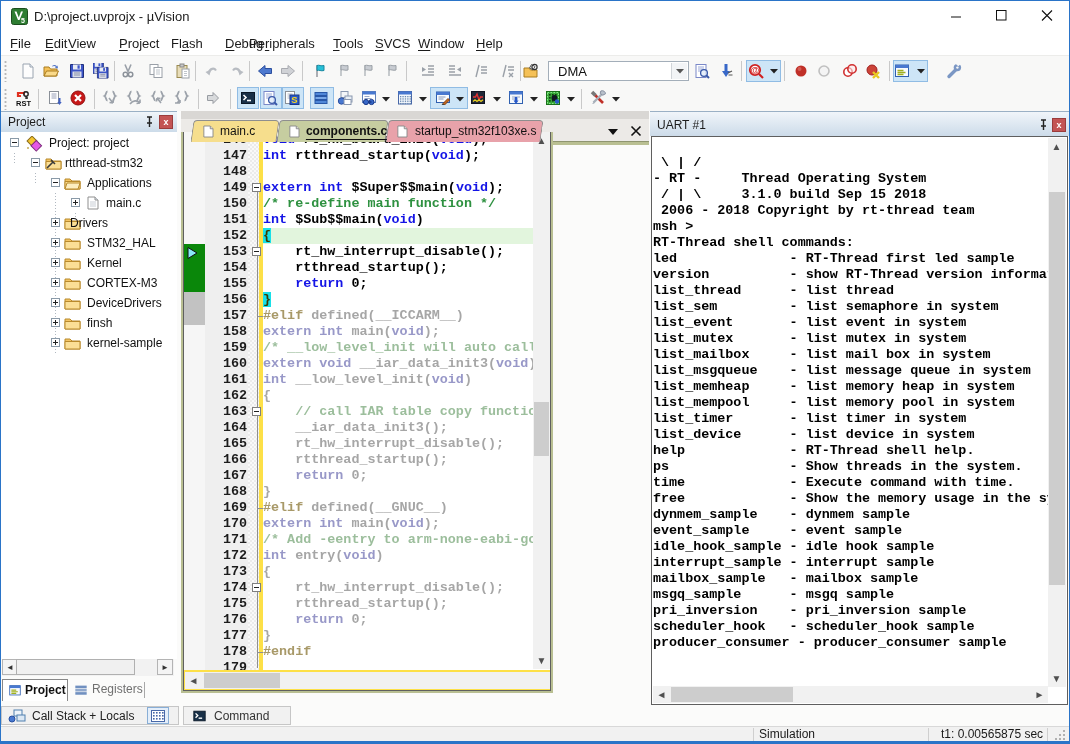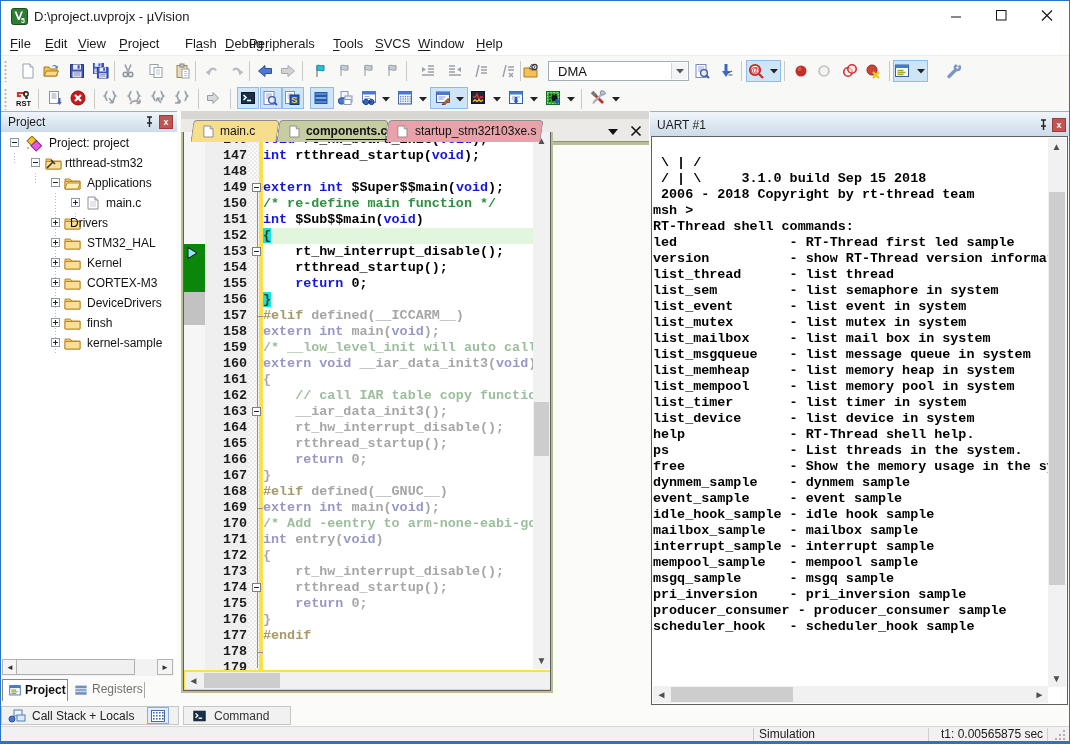--- a/index.html
+++ b/index.html
@@ -122,23 +122,23 @@
   <svg class="abs" style="left:945px;top:8px" width="130" height="16">
     <path d="M5 8 h10" stroke="#111" stroke-width="1"></path>
     <rect x="50.5" y="1.5" width="9.5" height="9.5" fill="none" stroke="#111"></rect>
     <path d="M96 1.5 L106 11.5 M106 1.5 L96 11.5" stroke="#111" stroke-width="1.1"></path>
   </svg>
 </div>
 
 <div id="menubar">
 <div class="mi" style="left:9px"><u>F</u>ile</div>
 <div class="mi" style="left:44px"><u>E</u>dit</div>
-<div class="mi" style="left:77px"><u>V</u>iew</div>
+<div class="mi" style="left:67px"><u>V</u>iew</div>
 <div class="mi" style="left:118px"><u>P</u>roject</div>
-<div class="mi" style="left:184px">Fl<u>a</u>sh</div>
+<div class="mi" style="left:170px">Fl<u>a</u>sh</div>
 <div class="mi" style="left:224px"><u>D</u>ebug</div>
 <div class="mi" style="left:248px">Pe<u>r</u>ipherals</div>
 <div class="mi" style="left:332px"><u>T</u>ools</div>
 <div class="mi" style="left:374px"><u>S</u>VCS</div>
 <div class="mi" style="left:417px"><u>W</u>indow</div>
 <div class="mi" style="left:475px"><u>H</u>elp</div>
 </div>
 
 <div id="tbars">
 <div class="grip" style="left:3px;top:4px"></div>
@@ -764,20 +764,21 @@
 <div class="cl"><span class="k">int</span> $Sub$$main(<span class="k">void</span>)</div>
 <div class="cl hl"><span class="br">{</span></div>
 <div class="cl">    rt_hw_interrupt_disable();</div>
 <div class="cl">    rtthread_startup();</div>
 <div class="cl">    <span class="k">return</span> 0;</div>
 <div class="cl"><span class="br">}</span></div>
 <div class="cl g"><span class="gp">#elif</span> defined(__ICCARM__)</div>
 <div class="cl g"><span class="gk">extern int</span> main(<span class="gk">void</span>);</div>
 <div class="cl g"><span class="gc">/* __low_level_init will auto called by IAR cstartup */</span></div>
 <div class="cl g"><span class="gk">extern void</span> __iar_data_init3(<span class="gk">void</span>);</div>
+<div class="cl g"><span class="gk">int</span> __low_level_init(<span class="gk">void</span>)</div>
 <div class="cl g">{</div>
 <div class="cl g">    <span class="gc">// call IAR table copy function.</span></div>
 <div class="cl g">    __iar_data_init3();</div>
 <div class="cl g">    rt_hw_interrupt_disable();</div>
 <div class="cl g">    rtthread_startup();</div>
 <div class="cl g">    <span class="gk">return</span> 0;</div>
 <div class="cl g">}</div>
 <div class="cl g"><span class="gp">#elif</span> defined(__GNUC__)</div>
 <div class="cl g"><span class="gk">extern int</span> main(<span class="gk">void</span>);</div>
 <div class="cl g"><span class="gc">/* Add -eentry to arm-none-eabi-gcc argument */</span></div>
@@ -806,49 +807,50 @@
   <div class="t" style="top:6px">UART #1</div>
   <svg class="pin" style="left:389px;top:7px" width="10" height="12">
       <path d="M2 1 h5 M4.5 1 v6 M2 7 h5 M4.5 7 v4" stroke="#222" stroke-width="1.4"></path>
     </svg>
   <div class="closebtn" style="left:402px;top:6px">x</div>
 </div>
 <div id="uartwin">
   <div id="uframe">
     <div id="uterm" style="padding-top:17px">
 <div class="ul"> \ | /</div>
+<div class="ul">- RT -     Thread Operating System</div>
 <div class="ul"> / | \     3.1.0 build Sep 15 2018</div>
 <div class="ul"> 2006 - 2018 Copyright by rt-thread team</div>
 <div class="ul">msh &gt;</div>
 <div class="ul">RT-Thread shell commands:</div>
 <div class="ul">led              - RT-Thread first led sample</div>
 <div class="ul">version          - show RT-Thread version information</div>
 <div class="ul">list_thread      - list thread</div>
 <div class="ul">list_sem         - list semaphore in system</div>
 <div class="ul">list_event       - list event in system</div>
 <div class="ul">list_mutex       - list mutex in system</div>
 <div class="ul">list_mailbox     - list mail box in system</div>
 <div class="ul">list_msgqueue    - list message queue in system</div>
 <div class="ul">list_memheap     - list memory heap in system</div>
 <div class="ul">list_mempool     - list memory pool in system</div>
 <div class="ul">list_timer       - list timer in system</div>
 <div class="ul">list_device      - list device in system</div>
 <div class="ul">help             - RT-Thread shell help.</div>
-<div class="ul">ps               - List threads in the system.</div>
+<div class="ul">ps               - Show threads in the system.</div>
+<div class="ul">time             - Execute command with time.</div>
 <div class="ul">free             - Show the memory usage in the system.</div>
 <div class="ul">dynmem_sample    - dynmem sample</div>
 <div class="ul">event_sample     - event sample</div>
 <div class="ul">idle_hook_sample - idle hook sample</div>
+<div class="ul">interrupt_sample - interrupt sample</div>
 <div class="ul">mailbox_sample   - mailbox sample</div>
-<div class="ul">interrupt_sample - interrupt sample</div>
-<div class="ul">mempool_sample   - mempool sample</div>
 <div class="ul">msgq_sample      - msgq sample</div>
 <div class="ul">pri_inversion    - pri_inversion sample</div>
+<div class="ul">scheduler_hook   - scheduler_hook sample</div>
 <div class="ul">producer_consumer - producer_consumer sample</div>
-<div class="ul">scheduler_hook   - scheduler_hook sample</div>
     </div>
     <div id="uvs">
       <div class="sarr" style="top:0">▲</div>
       <div class="thumb"></div>
       <div class="sarr" style="bottom:0">▼</div>
     </div>
     <div id="uhs">
       <div class="sarr" style="left:0">◄</div>
       <div class="thumb"></div>
       <div class="sarr" style="right:0">►</div>

